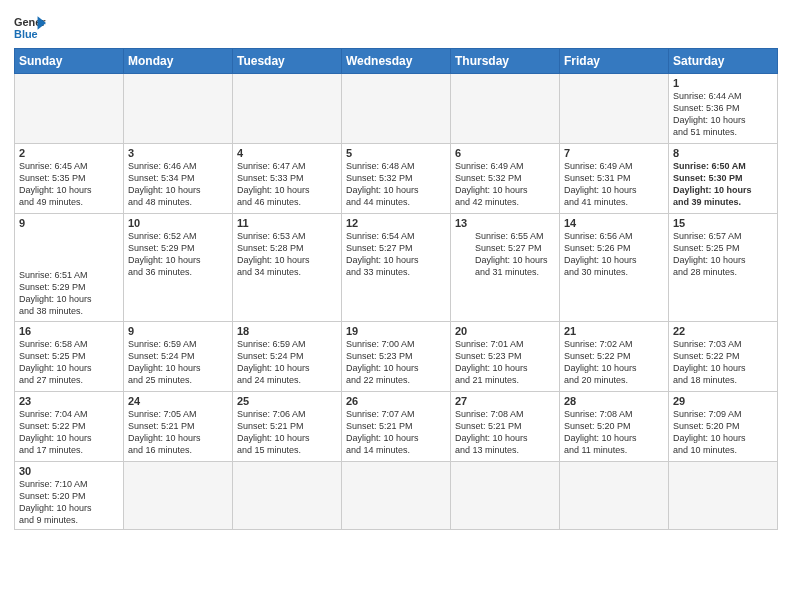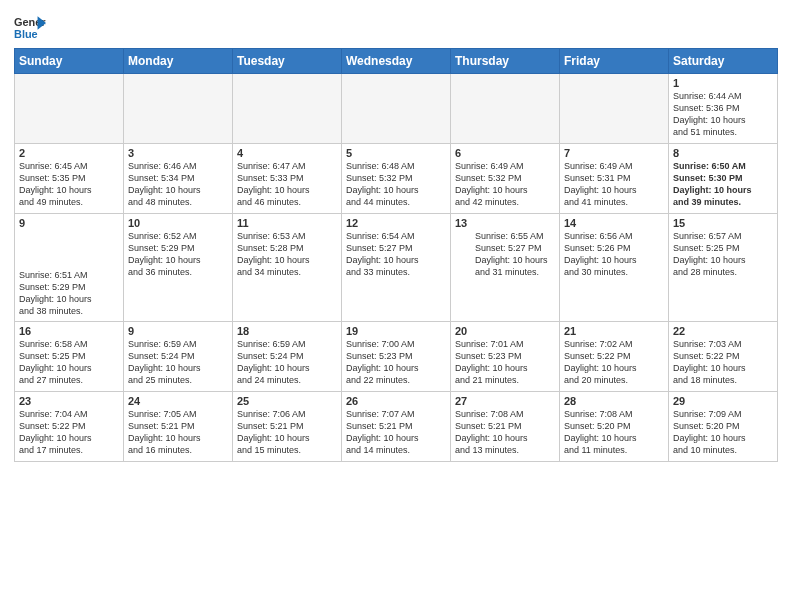--- a/index.html
+++ b/index.html
@@ -329,15 +329,30 @@
 and 11 minutes.</div>
           </td>
           <td>
             <span class="day-num">29</span>
             <div class="day-info" style="white-space: pre-line;">Sunrise: 7:09 AM
 Sunset: 5:20 PM
 Daylight: 10 hours
 and 10 minutes.</div>
           </td>
         </tr>
+        <tr>
+          <td class="last-row">
+            <span class="day-num">30</span>
+            <div class="day-info" style="white-space: pre-line;">Sunrise: 7:10 AM
+Sunset: 5:20 PM
+Daylight: 10 hours
+and 9 minutes.</div>
+          </td>
+          <td class="empty last-row"></td>
+          <td class="empty last-row"></td>
+          <td class="empty last-row"></td>
+          <td class="empty last-row"></td>
+          <td class="empty last-row"></td>
+          <td class="empty last-row"></td>
+        </tr>
       </tbody>
   </table>
 </div>
 
 </body></html>

